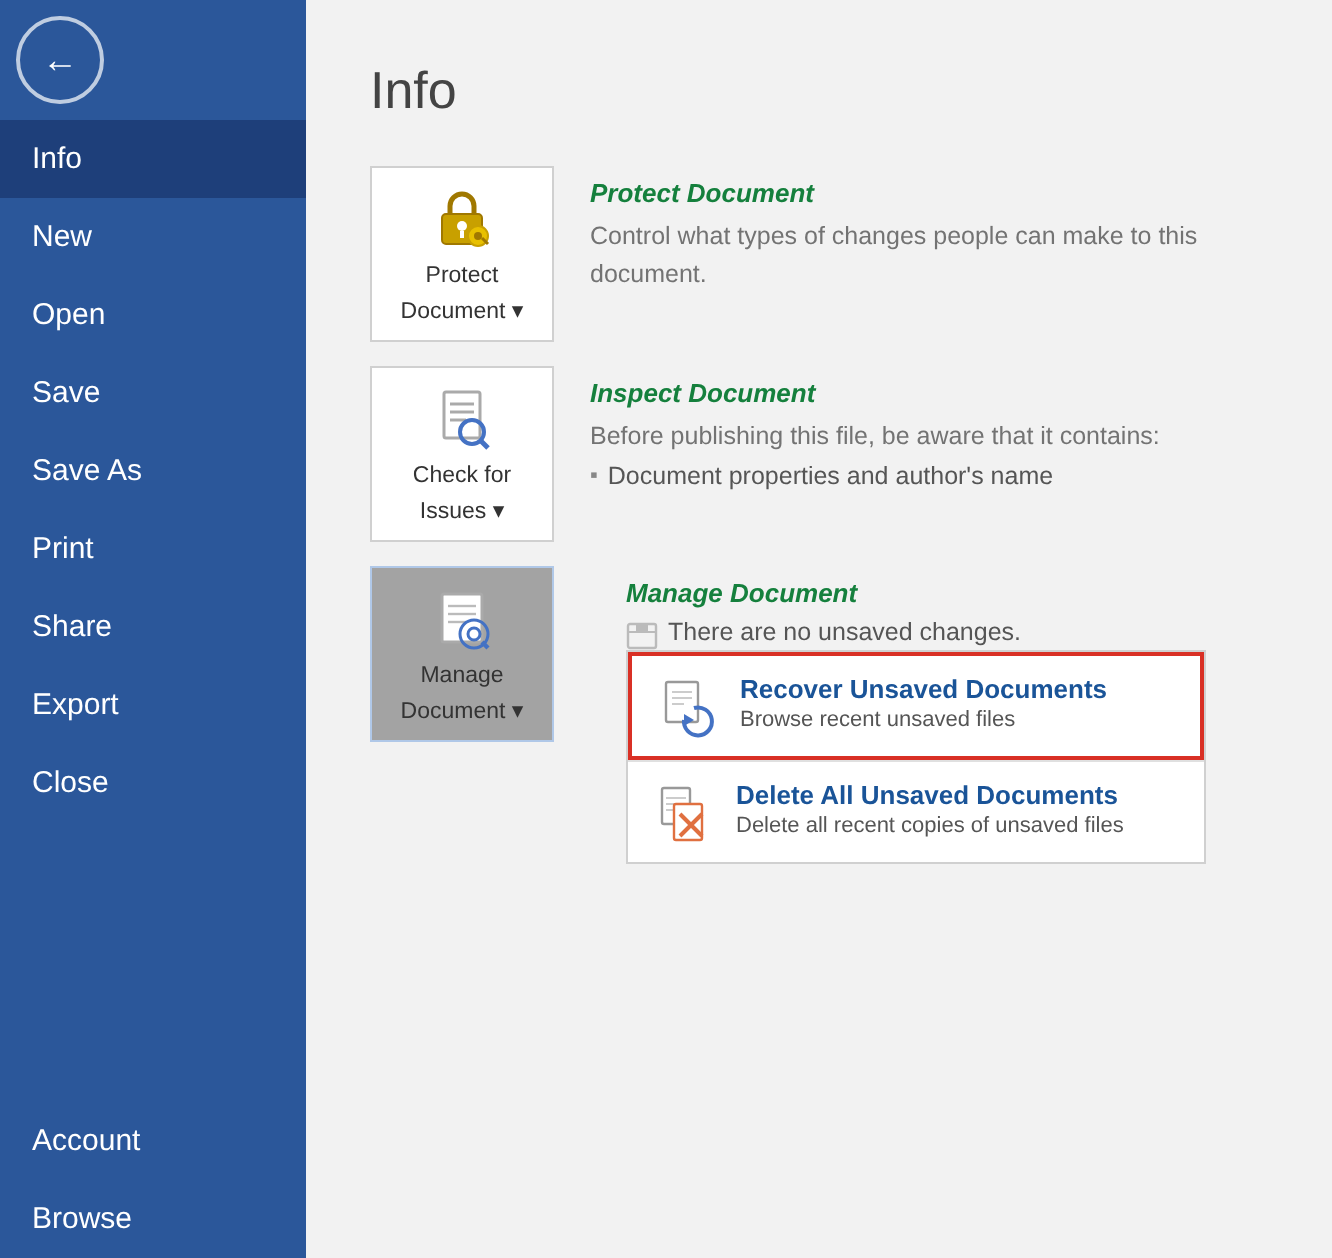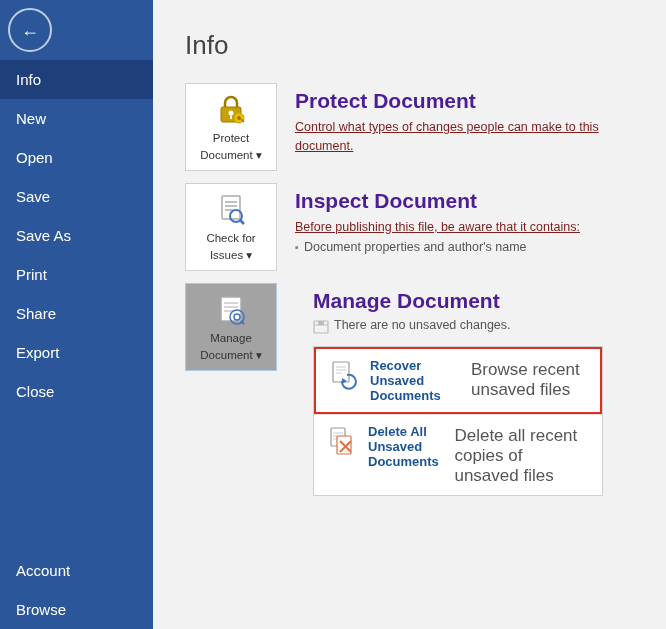--- a/index.html
+++ b/index.html
@@ -95,30 +95,30 @@
 
     .icon-svg {
       width: 36px;
       height: 36px;
     }
 
     .section-text {
       padding-top: 6px;
     }
     .section-title {
-      font-size: 21px;
+      font-size: 13px;
       font-weight: 600;
-      color: #4c1d95;
+      color: #15803d;
       margin-bottom: 5px;
+      font-style: italic;
     }
     .section-desc {
       font-size: 12.5px;
-      color: #7f1d1d;
+      color: #737373;
       line-height: 1.5;
-      text-decoration: underline;
     }
     .section-bullet {
       display: flex;
       align-items: flex-start;
       gap: 5px;
       font-size: 12.5px;
       color: #555;
       margin-top: 3px;
     }
     .bullet-icon {
@@ -143,29 +143,29 @@
       cursor: pointer;
       gap: 10px;
     }
     .dropdown-item.highlighted {
       border: 2px solid #d93025;
       background: white;
     }
 
     .dropdown-item-text {
       display: flex;
-      flex-direction: row;
+      flex-direction: column;
     }
     .dropdown-item-title {
       font-size: 13px;
       font-weight: 600;
       color: #1a5498;
     }
     .dropdown-item-desc {
-      font-size: 17px;
+      font-size: 11px;
       color: #555;
       margin-top: 2px;
     }
 
     .divider {
       height: 1px;
       background: #e0e0e0;
       margin: 0;
     }
 
@@ -183,21 +183,21 @@
     }
 
     .manage-right {
       display: flex;
       flex-direction: column;
       flex: 1;
     }
 
     .manage-text-area {
       padding-top: 6px;
-      margin-bottom: 12px;
+      margin-bottom: 0;
     }
   </style>
 </head>
 <body>
 
 <div class="sidebar">
   <div class="sidebar-back">
     <span>←</span>
   </div>
   <nav class="sidebar-nav">

